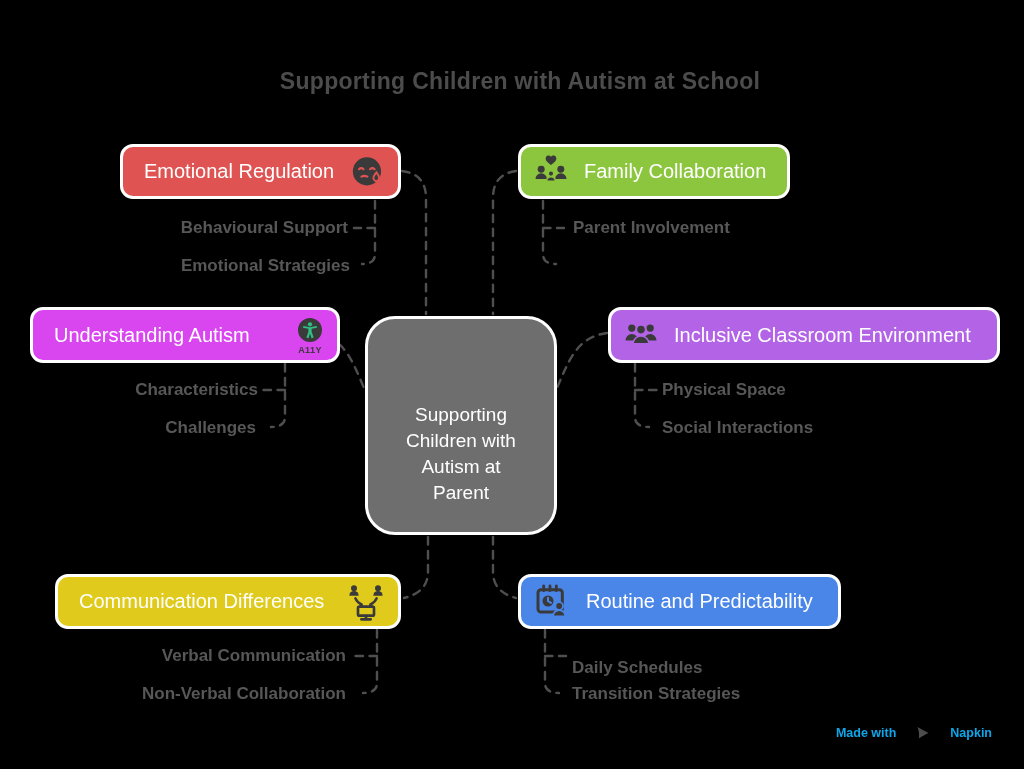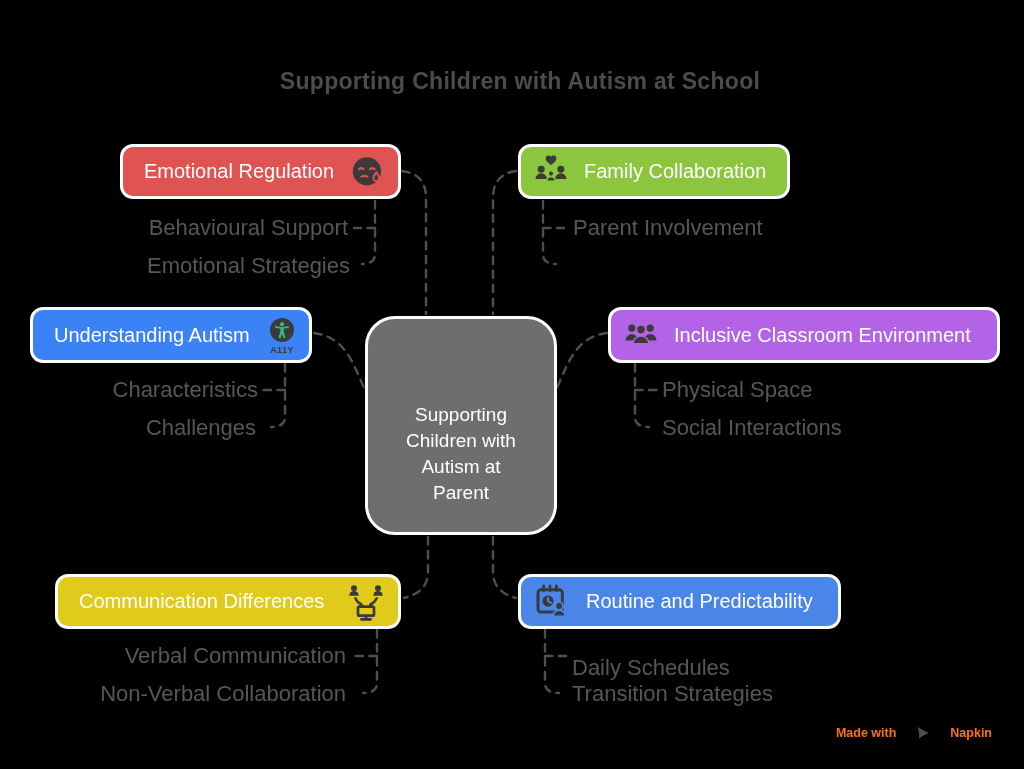--- a/index.html
+++ b/index.html
@@ -31,21 +31,21 @@
   .center-node{
     position:absolute;left:365px;top:316px;width:192px;height:219px;box-sizing:border-box;
     border:3px solid #fff;border-radius:30px;
     display:flex;flex-direction:column;justify-content:flex-end;align-items:center;
     padding-bottom:26px;
   }
   .center-node .center-line{
     color:#fff;font-size:19px;line-height:26px;text-align:center;font-weight:500;
   }
   .sub-label{
-    position:absolute;font-size:22px;font-weight:400;color:#575757;white-space:nowrap;line-height:24px;
+    position:absolute;font-size:17px;font-weight:700;color:#575757;white-space:nowrap;line-height:24px;
   }
   .sub-label.align-right{text-align:right;}
   .watermark{
     position:absolute;right:32px;top:726px;display:flex;align-items:center;gap:5px;
     color:#4D4D4D;font-size:12.5px;
   }
   .watermark .wm-prefix{font-weight:600;}
   .watermark .wm-brand{font-weight:700;}
   .watermark svg{display:block;}
 </style>
@@ -99,21 +99,21 @@
         <path d="M2.2 16.4 A3.6 3.6 0 0 1 9.4 16.4 Z"></path>
         <circle cx="18.2" cy="10.2" r="2.2"></circle>
         <path d="M14.6 16.4 A3.6 3.6 0 0 1 21.8 16.4 Z"></path>
         <circle cx="12" cy="13" r="1.8" stroke="currentColor" stroke-width="1"></circle>
         <path d="M9.2 17.8 A2.8 2.8 0 0 1 14.8 17.8 Z" stroke="currentColor" stroke-width="1"></path>
       </svg>
     </span>
     <span class="node-label">Family Collaboration</span>
   </div>
 
-  <div class="node icon-right" style="left: 30px; top: 307px; width: 282px; height: 56px; background-color: #3b82f6;">
+  <div class="node icon-right" style="left: 30px; top: 307px; width: 310px; height: 56px; background-color: #d946ef;">
     <span class="node-label">Understanding Autism</span>
     <span class="icon" style="color: rgb(47, 191, 133);">
       <svg width="30" height="30" viewBox="0 0 24 24">
         <circle cx="12" cy="12" r="9.6" fill="#3A3A3A"></circle>
         <circle cx="12" cy="7.4" r="1.7" fill="currentColor"></circle>
         <path d="M6.4 10.2 L10.7 11 L10.7 13.4 L9.1 17.9 L10.8 18.5 L12 14.8 L13.2 18.5 L14.9 17.9 L13.3 13.4 L13.3 11 L17.6 10.2 L17.3 8.7 L12 9.7 L6.7 8.7 Z" fill="currentColor"></path>
       </svg>
       <span class="icon-caption">A11Y</span>
     </span>
   </div>
@@ -176,21 +176,21 @@
 
   <div class="sub-label" style="left:662px;top:378px;">Physical Space</div>
   <div class="sub-label" style="left:662px;top:416px;">Social Interactions</div>
 
   <div class="sub-label align-right" style="right:678px;top:644px;">Verbal Communication</div>
   <div class="sub-label align-right" style="right:678px;top:682px;">Non-Verbal Collaboration</div>
 
   <div class="sub-label" style="left:572px;top:644px;margin-top:12px;">Daily Schedules</div>
   <div class="sub-label" style="left:572px;top:682px;">Transition Strategies</div>
 
-  <div class="watermark" style="color: #f97316; gap: 20px;">
+  <div class="watermark" style="color: #0ea5e9; gap: 20px;">
     <span class="wm-prefix">Made with</span>
     <span class="icon">
       <svg width="14" height="14" viewBox="0 0 14 14">
         <path d="M1.5 1 C5 3 8.5 5 12.5 7 C8.8 8.8 5.8 10.4 2.8 12.6 C3.4 8.8 3 4.8 1.5 1 Z" fill="#4D4D4D"></path>
       </svg>
     </span>
     <span class="wm-brand">Napkin</span>
   </div>
 
 </div>

